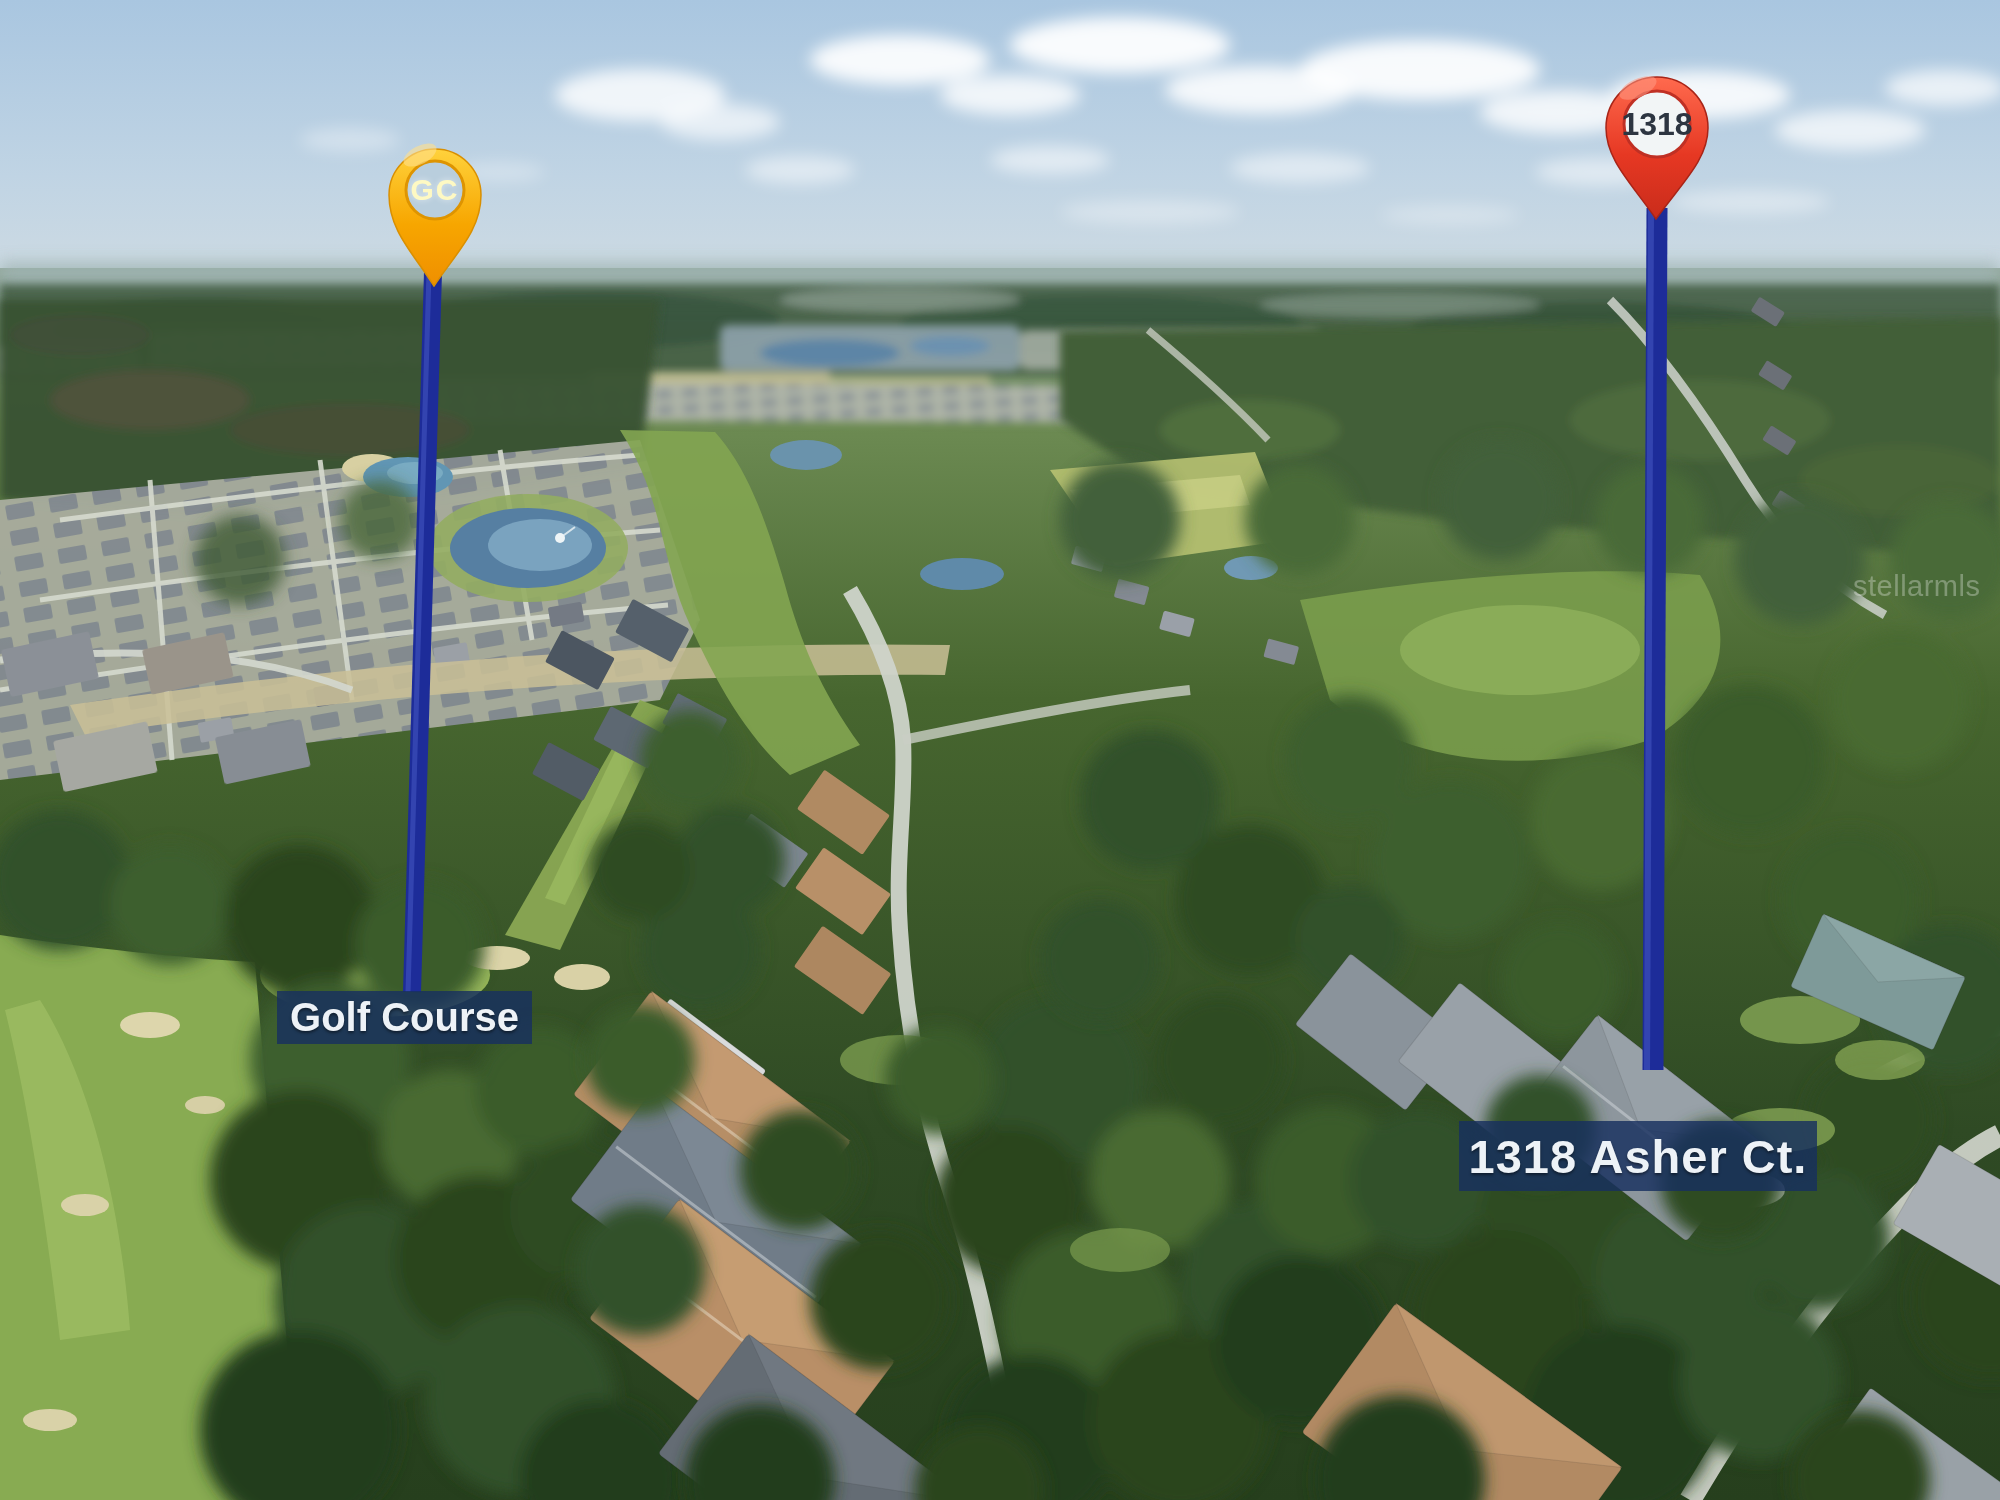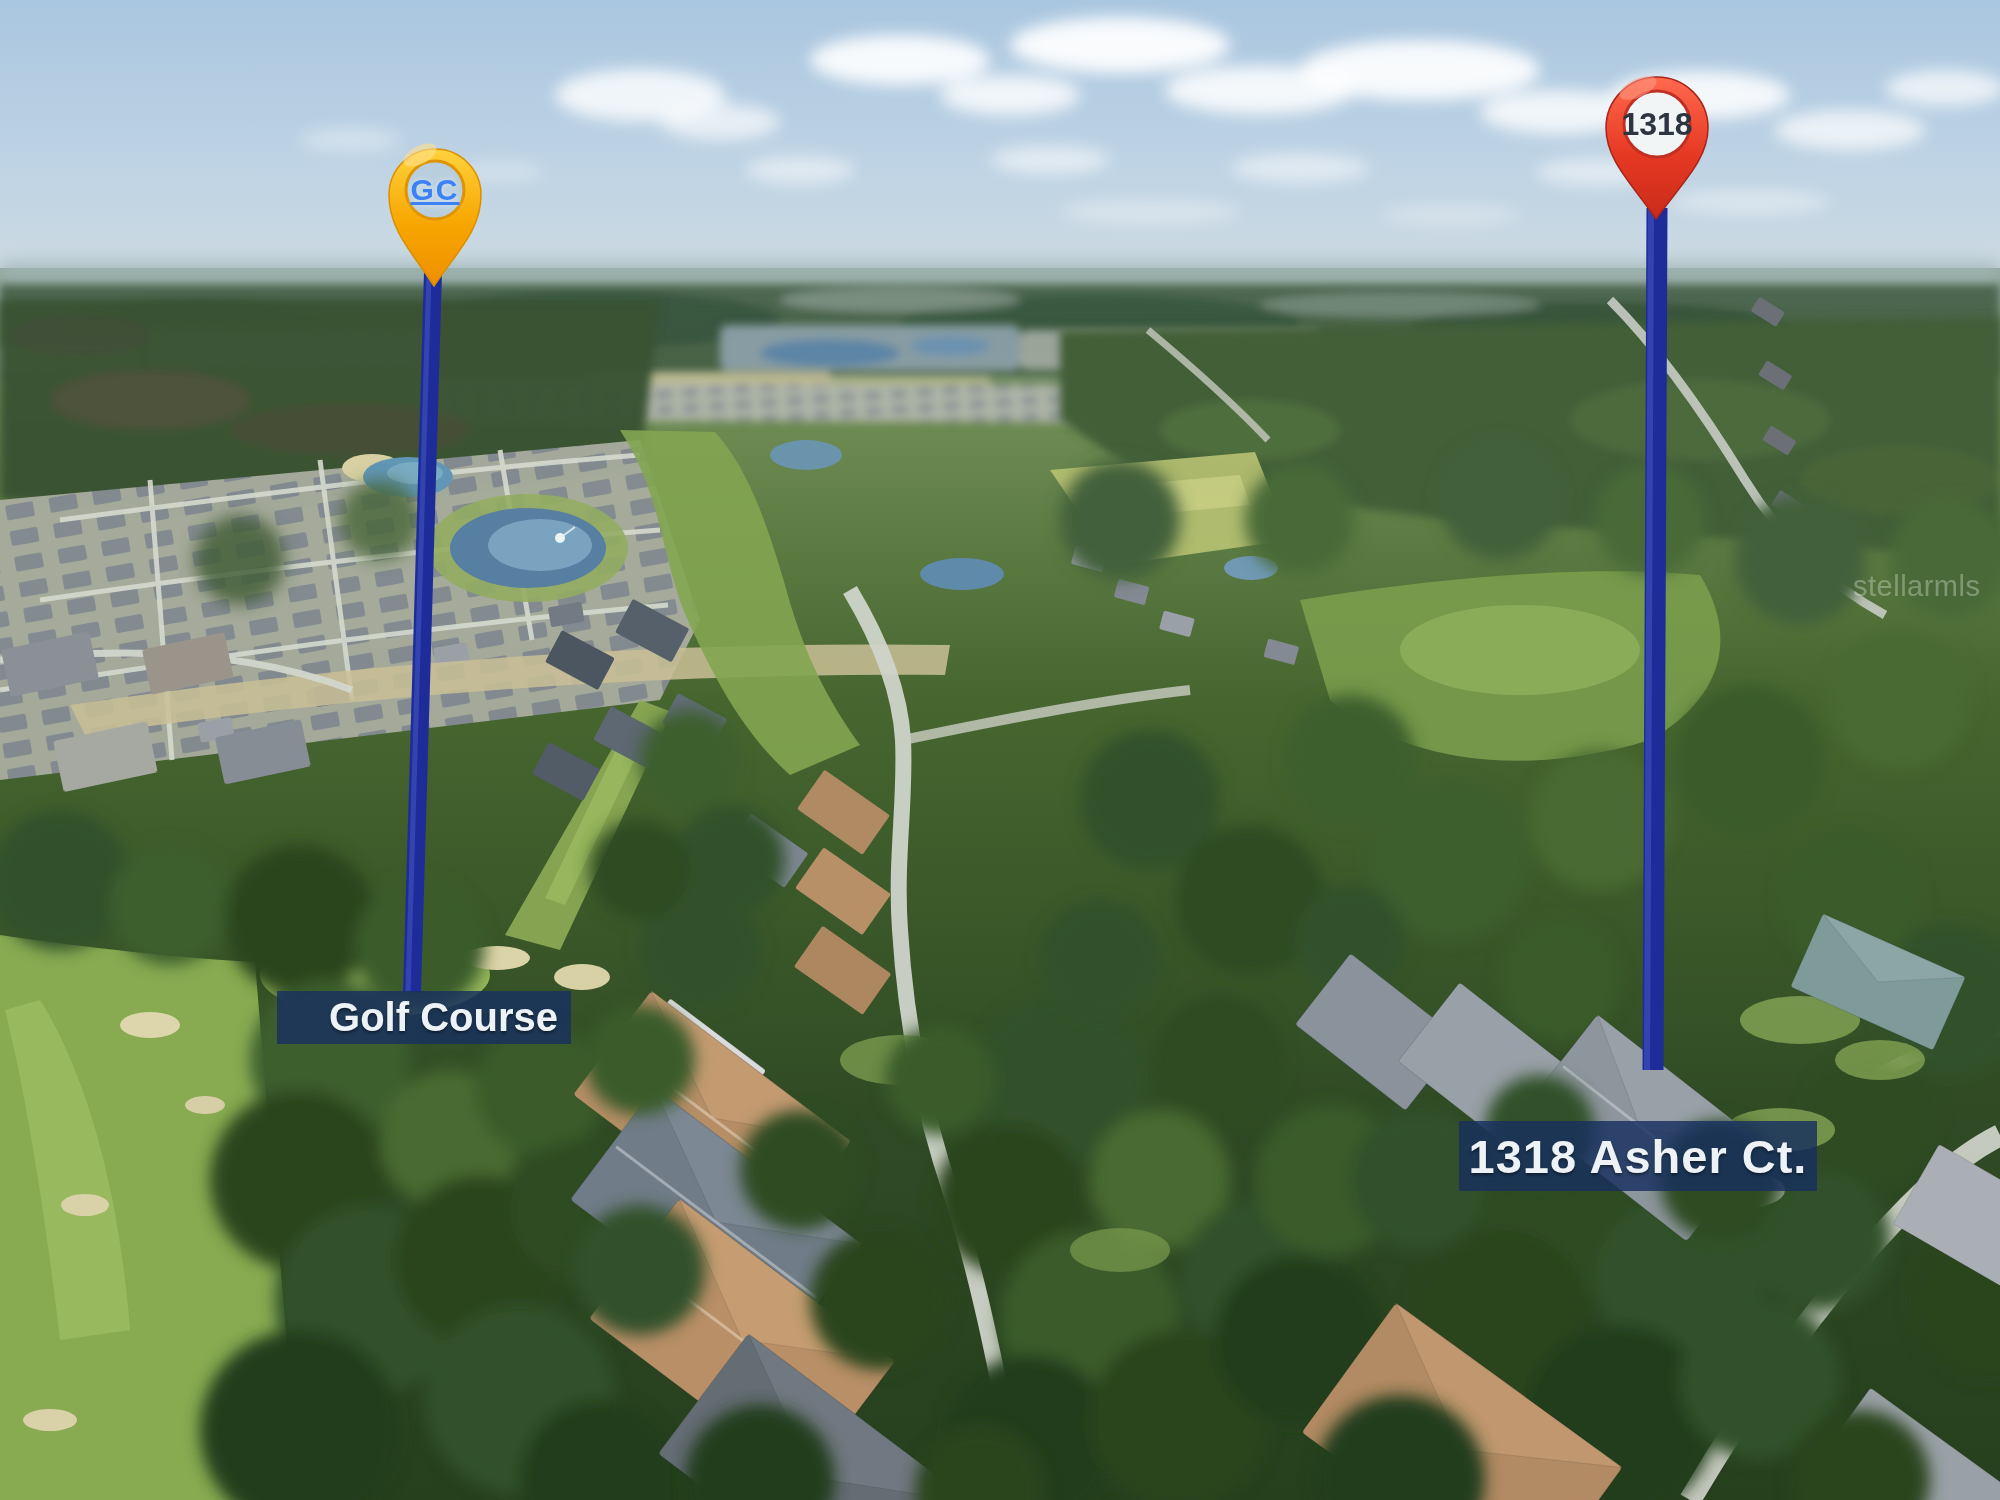--- a/index.html
+++ b/index.html
@@ -1,28 +1,28 @@
 <!DOCTYPE html>
 <html><head>
 <meta charset="utf-8">
 <style>
   html,body{margin:0;padding:0;background:#222;}
   .stage{position:relative;width:2000px;height:1500px;overflow:hidden;
          font-family:"Liberation Sans",sans-serif;}
   .stage svg{position:absolute;left:0;top:0;display:block;}
   .pin-text{position:absolute;font-weight:bold;text-align:center;}
   .pin-text--gc{left:399px;top:172px;width:72px;height:36px;line-height:36px;
-      font-size:30px;letter-spacing:2px;color:#3b82f6;
-      text-shadow:0 0 6px rgba(255,255,255,.55);text-decoration:underline;}
+      font-size:30px;letter-spacing:2px;color:#fef9c3;
+      text-shadow:0 0 6px rgba(255,255,255,.55);}
   .pin-text--house{left:1607px;top:105px;width:100px;height:38px;line-height:38px;
       font-size:32px;color:#2d3541;}
   .map-label{position:absolute;display:flex;align-items:center;justify-content:center;
       background:rgba(23,48,95,.82);color:#edf2f7;font-weight:bold;
       text-shadow:0 2px 3px rgba(0,0,0,.45);}
-  .map-label--golf{left:277px;top:991px;width:255px;height:53px;font-size:40px;padding-left:39px;}
+  .map-label--golf{left:277px;top:991px;width:255px;height:53px;font-size:40px;}
   .map-label--address{left:1459px;top:1121px;width:358px;height:70px;font-size:47px;letter-spacing:1px;text-align:center;}
   .watermark{position:absolute;left:1853px;top:570px;font-size:29px;font-weight:normal;
       color:rgba(255,255,255,.30);letter-spacing:.5px;}
 </style>
 </head>
 <body>
 
 <div class="stage">
 
 <svg width="2000" height="1500" viewBox="0 0 2000 1500">

